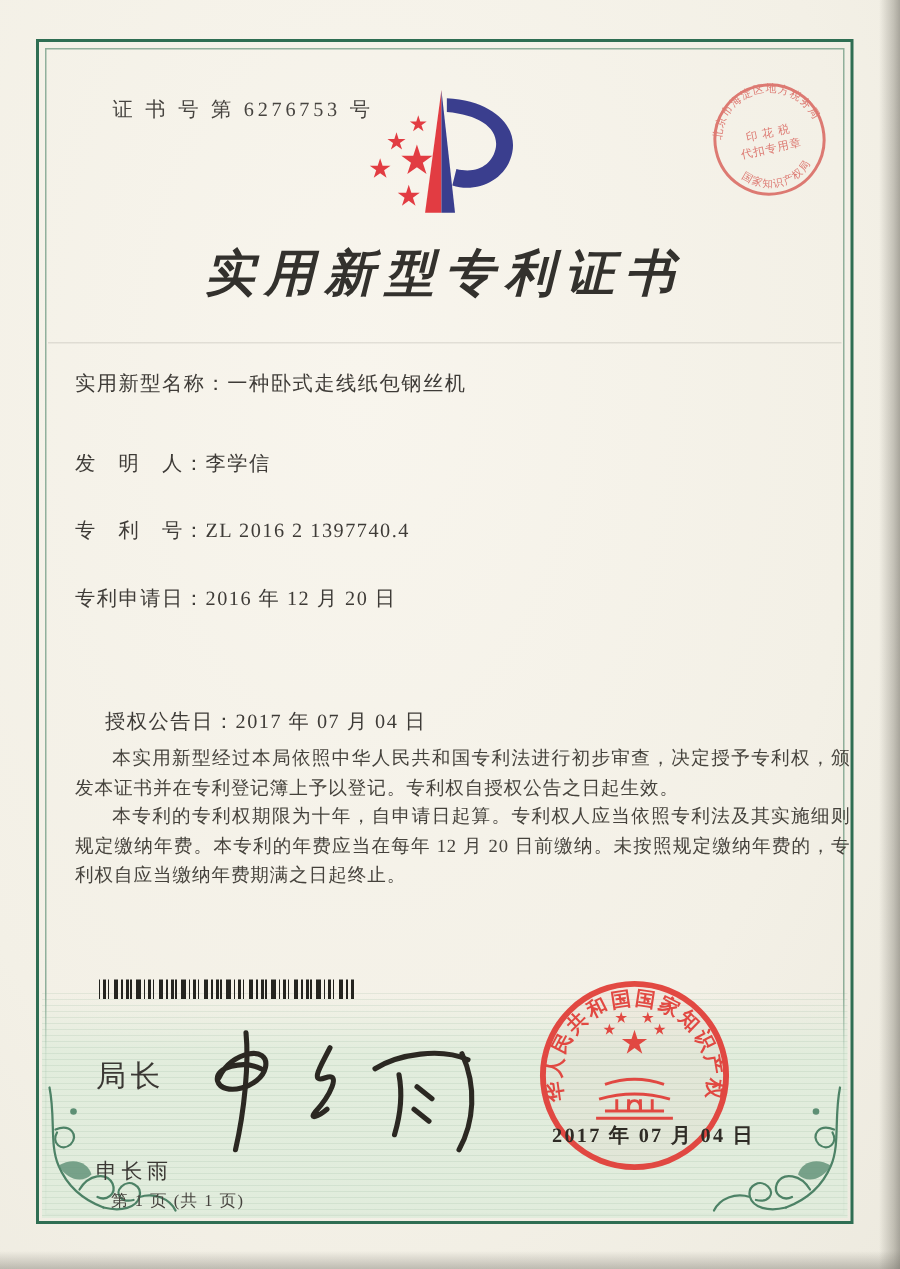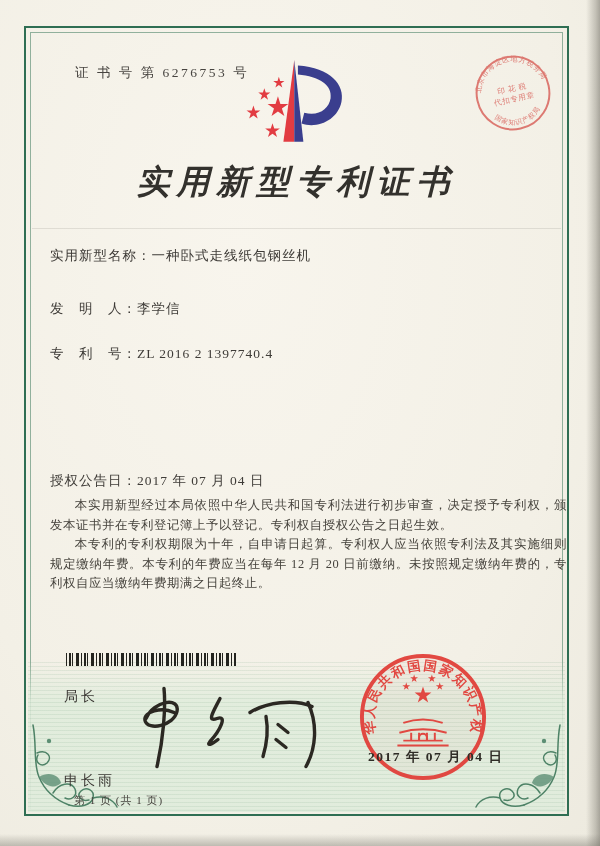--- a/index.html
+++ b/index.html
@@ -22,32 +22,32 @@
 
   .cert-no{position:absolute;left:30px;top:36px;font-size:13.5px;letter-spacing:2.5px;color:#474440;margin-left:19px;}
   .logo{position:absolute;left:212px;top:24px;width:118px;height:96px;}
   .tax-stamp{position:absolute;left:446px;top:24px;width:82px;height:82px;
     transform:rotate(-12deg);opacity:.82;}
   .title{position:absolute;left:0;top:132px;width:100%;margin:0;text-align:center;
     font-size:33px;font-weight:bold;letter-spacing:7px;color:#33312d;font-style:italic;}
 
   .fields{position:absolute;left:24px;top:219px;right:16px;height:250px;}
   .field-row{position:absolute;left:0;font-size:13.5px;color:#3e3b37;letter-spacing:1px;white-space:nowrap;}
-  .f0{top:0;} .f1{top:53px;} .f2{top:98px;text-align:right;} .f3{top:143px;} .f4{top:188px;} .f5{top:225px;}
+  .f0{top:0;} .f1{top:53px;} .f2{top:98px;text-align:right;} .f3{top:143px;} .f4{top:188px;} .f5{top:225px;margin-left:20px;}
 
   .body-text{position:absolute;left:24px;right:0;top:468px;
     font-size:12.4px;line-height:19.6px;color:#45423c;letter-spacing:.6px;text-align:justify;}
   .body-text p{margin:0;text-indent:2em;}
 
   .barcode{position:absolute;left:40px;top:625px;width:170px;height:13px;
     background:repeating-linear-gradient(90deg,
       #24241f 0 1px, transparent 1px 3px, #24241f 3px 5px, transparent 5px 6px,
       #24241f 6px 7px, transparent 7px 10px, #24241f 10px 13px, transparent 13px 15px);}
 
-  .signer-title{position:absolute;left:38px;top:660px;font-size:14px;letter-spacing:3px;color:#3b3834;}
+  .signer-title{position:absolute;left:38px;top:676px;font-size:20px;letter-spacing:3px;color:#3b3834;}
   .signer-name{position:absolute;left:38px;top:704px;font-size:14px;letter-spacing:3px;color:#3b3834;margin-top:40px;}
   .signature{position:absolute;left:94px;top:650px;width:210px;height:96px;}
 
   .office-seal{position:absolute;left:332px;top:624px;width:130px;height:130px;opacity:.92;}
   .seal-date{position:absolute;left:342px;top:720px;font-size:13.5px;font-weight:600;
     color:#2f2c26;letter-spacing:1.5px;white-space:nowrap;z-index:5;}
 
   .footer{position:absolute;left:0;top:765px;width:100%;text-align:left;
     font-size:11px;color:#46433e;letter-spacing:1px;padding-left:48px;}
 
@@ -127,20 +127,23 @@
     <div class="fields">
       <div class="field-row f0">
         <span>实用新型名称：</span><span>一种卧式走线纸包钢丝机</span>
       </div>
       <div class="field-row f1">
         <span>发　明　人：</span><span>李学信</span>
       </div>
       <div class="field-row f2">
         <span>专　利　号：</span><span>ZL 2016 2 1397740.4</span>
       </div>
+      <div class="field-row f3">
+        <span>专利申请日：</span><span>2016 年 12 月 20 日</span>
+      </div>
       <div class="field-row f5">
         <span>授权公告日：</span><span>2017 年 07 月 04 日</span>
       </div>
     </div>
 
     <div class="body-text">
       <p>本实用新型经过本局依照中华人民共和国专利法进行初步审查，决定授予专利权，颁发本证书并在专利登记簿上予以登记。专利权自授权公告之日起生效。</p>
       <p>本专利的专利权期限为十年，自申请日起算。专利权人应当依照专利法及其实施细则规定缴纳年费。本专利的年费应当在每年 12 月 20 日前缴纳。未按照规定缴纳年费的，专利权自应当缴纳年费期满之日起终止。</p>
     </div>
 

